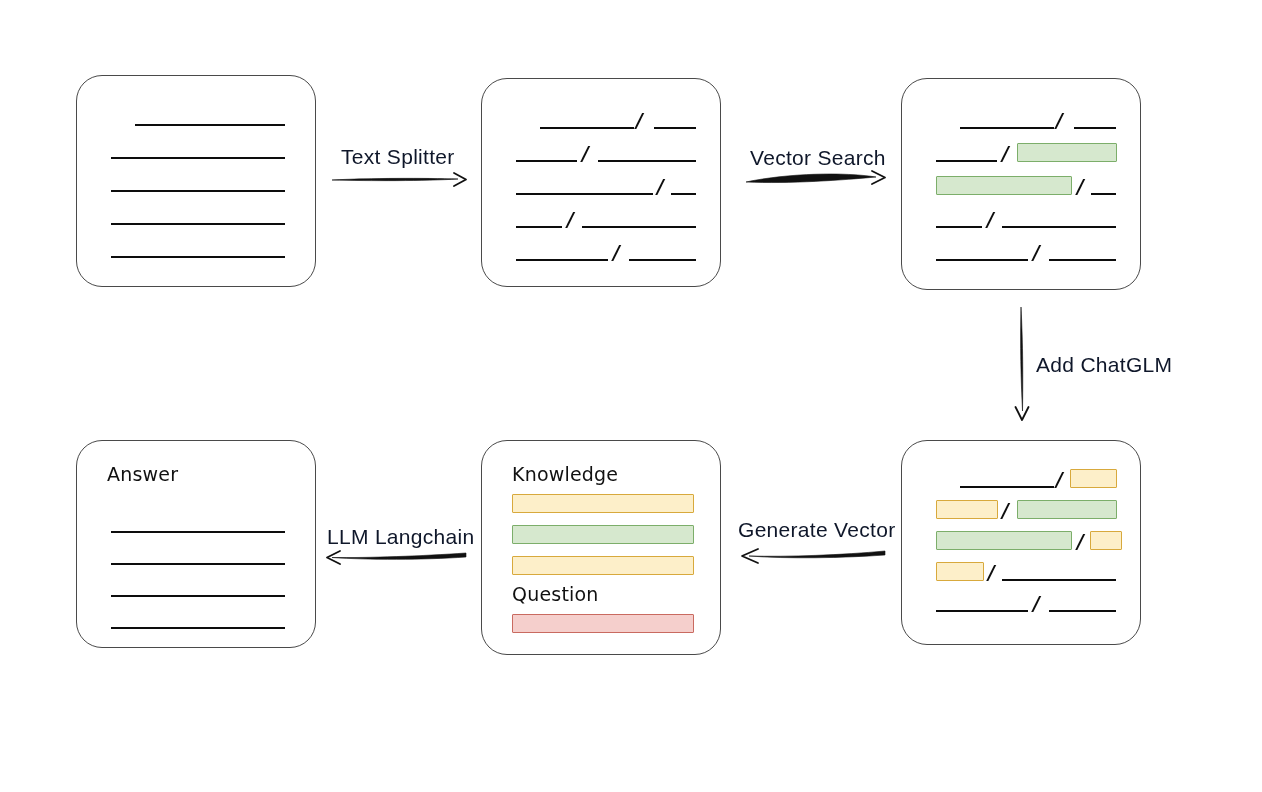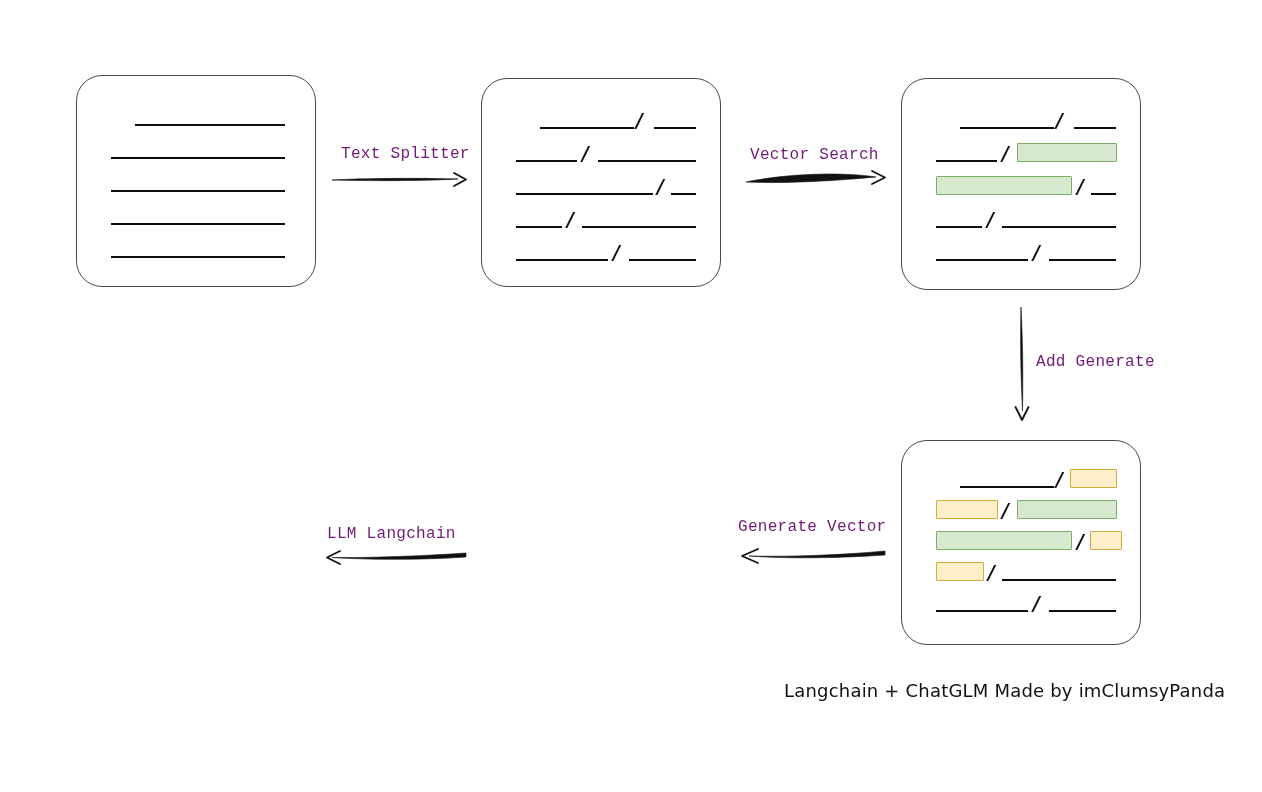--- a/index.html
+++ b/index.html
@@ -61,23 +61,23 @@
     position: absolute;
     font-family: "DejaVu Sans", sans-serif;
     font-size: 19px;
     color: #111111;
     letter-spacing: 0.2px;
     white-space: nowrap;
   }
   
   .edge-label {
     position: absolute;
-    font-family: Liberation Mono, monospace;
-    font-size: 16px;
-    color: #701a75;
+    font-family: Liberation Sans, sans-serif;
+    font-size: 21px;
+    color: #0f172a;
     white-space: nowrap;
     letter-spacing: 0.3px;
   }
   
   .arrow {
     position: absolute;
   }
   .arrow svg {
     display: block;
     overflow: visible;
@@ -156,37 +156,62 @@
         <div class="rule" style="left: 189px; top: 114px; width: 25px; border-top-color: rgb(13, 13, 13);"></div>
         <div class="rule" style="left: 34px; top: 147px; width: 46px; border-top-color: rgb(13, 13, 13);"></div>
         <div class="slash" style="left: 85px; top: 131px;">/</div>
         <div class="rule" style="left: 100px; top: 147px; width: 114px; border-top-color: rgb(13, 13, 13);"></div>
         <div class="rule" style="left: 34px; top: 180px; width: 92px; border-top-color: rgb(13, 13, 13);"></div>
         <div class="slash" style="left: 131px; top: 164px;">/</div>
         <div class="rule" style="left: 147px; top: 180px; width: 67px; border-top-color: rgb(13, 13, 13);"></div>
       </div>
   </div>
 
-  <div class="edge-label" style="left:1036px; top:353px;">Add Generate</div>
+  <div class="edge-label" style="left:1036px; top:353px;">Add ChatGLM</div>
   <div class="arrow" style="left:1012px; top:305px;">
     <svg width="22" height="118" viewBox="0 0 22 118">
       <path d="M9,2 C11,40 11,75 10.5,106 C9,75 8,40 9,2 Z" fill="#111" stroke="#111" stroke-width="0.6"></path>
       <path d="M3.5,102 L10,115 L16.5,102" fill="none" stroke="#111" stroke-width="1.8" stroke-linecap="round" stroke-linejoin="round"></path>
     </svg>
   </div>
 
+  <div class="card" style="left:76px; top:440px; width:240px; height:208px;">
+    <div class="card-inner">
+      <div class="card-title" style="left:30px; top:22px;">Answer</div>
+      <div class="card-lines-host">
+          <div class="rule" style="left: 34px; top: 90px; width: 174px; border-top-color: rgb(13, 13, 13);"></div>
+          <div class="rule" style="left: 34px; top: 122px; width: 174px; border-top-color: rgb(13, 13, 13);"></div>
+          <div class="rule" style="left: 34px; top: 154px; width: 174px; border-top-color: rgb(13, 13, 13);"></div>
+          <div class="rule" style="left: 34px; top: 186px; width: 174px; border-top-color: rgb(13, 13, 13);"></div>
+        </div>
+    </div>
+  </div>
 
   <div class="edge-label" style="left:327px; top:525px;">LLM Langchain</div>
   <div class="arrow" style="left:318px; top:548px;">
     <svg width="150" height="18" viewBox="0 0 150 18">
       <path d="M148,5 C105,8 50,10 14,9.5 C50,12 105,12 148,9 Z" fill="#111" stroke="#111" stroke-width="0.6"></path>
       <path d="M22,3 L9,9.5 L22,16" fill="none" stroke="#111" stroke-width="1.8" stroke-linecap="round" stroke-linejoin="round"></path>
     </svg>
   </div>
 
+  <div class="card" style="left:481px; top:440px; width:240px; height:215px;">
+    <div class="card-inner">
+      <div class="card-title" style="left:30px; top:22px;">Knowledge</div>
+      <div class="prompt-bars-host">
+          <div class="chip" style="left: 30px; top: 53px; width: 182px; height: 19px; background: rgb(253, 239, 201); border-color: rgb(216, 169, 60);"></div>
+          <div class="chip" style="left: 30px; top: 84px; width: 182px; height: 19px; background: rgb(214, 232, 206); border-color: rgb(124, 174, 106);"></div>
+          <div class="chip" style="left: 30px; top: 115px; width: 182px; height: 19px; background: rgb(253, 239, 201); border-color: rgb(216, 169, 60);"></div>
+        </div>
+      <div class="card-title" style="left:30px; top:142px;">Question</div>
+      <div class="prompt-bars-host">
+          <div class="chip" style="left: 30px; top: 173px; width: 182px; height: 19px; background: rgb(245, 207, 204); border-color: rgb(201, 106, 96);"></div>
+        </div>
+    </div>
+  </div>
 
   <div class="edge-label" style="left:738px; top:518px;">Generate Vector</div>
   <div class="arrow" style="left:733px; top:545px;">
     <svg width="155" height="20" viewBox="0 0 155 20">
       <path d="M152,6 C110,10 55,12 16,11 C55,14 110,13 152,10 Z" fill="#111" stroke="#111" stroke-width="0.6"></path>
       <path d="M25,4 L9,11 L25,18" fill="none" stroke="#111" stroke-width="1.8" stroke-linecap="round" stroke-linejoin="round"></path>
     </svg>
   </div>
 
   <div class="card" style="left:901px; top:440px; width:240px; height:205px;">
@@ -202,15 +227,14 @@
         <div class="chip" style="left: 188px; top: 90px; width: 32px; height: 19px; background: rgb(253, 239, 201); border-color: rgb(216, 169, 60);"></div>
         <div class="chip" style="left: 34px; top: 121px; width: 48px; height: 19px; background: rgb(253, 239, 201); border-color: rgb(216, 169, 60);"></div>
         <div class="slash" style="left: 86px; top: 122px;">/</div>
         <div class="rule" style="left: 100px; top: 138px; width: 114px; border-top-color: rgb(13, 13, 13);"></div>
         <div class="rule" style="left: 34px; top: 169px; width: 92px; border-top-color: rgb(13, 13, 13);"></div>
         <div class="slash" style="left: 131px; top: 153px;">/</div>
         <div class="rule" style="left: 147px; top: 169px; width: 67px; border-top-color: rgb(13, 13, 13);"></div>
       </div>
   </div>
 
-  <div class="footer-caption" style="left:784px; top:680px;">Langchain + ChatGLM Made by imClumsyPanda</div>
 
 </div>
 
 </body></html>

